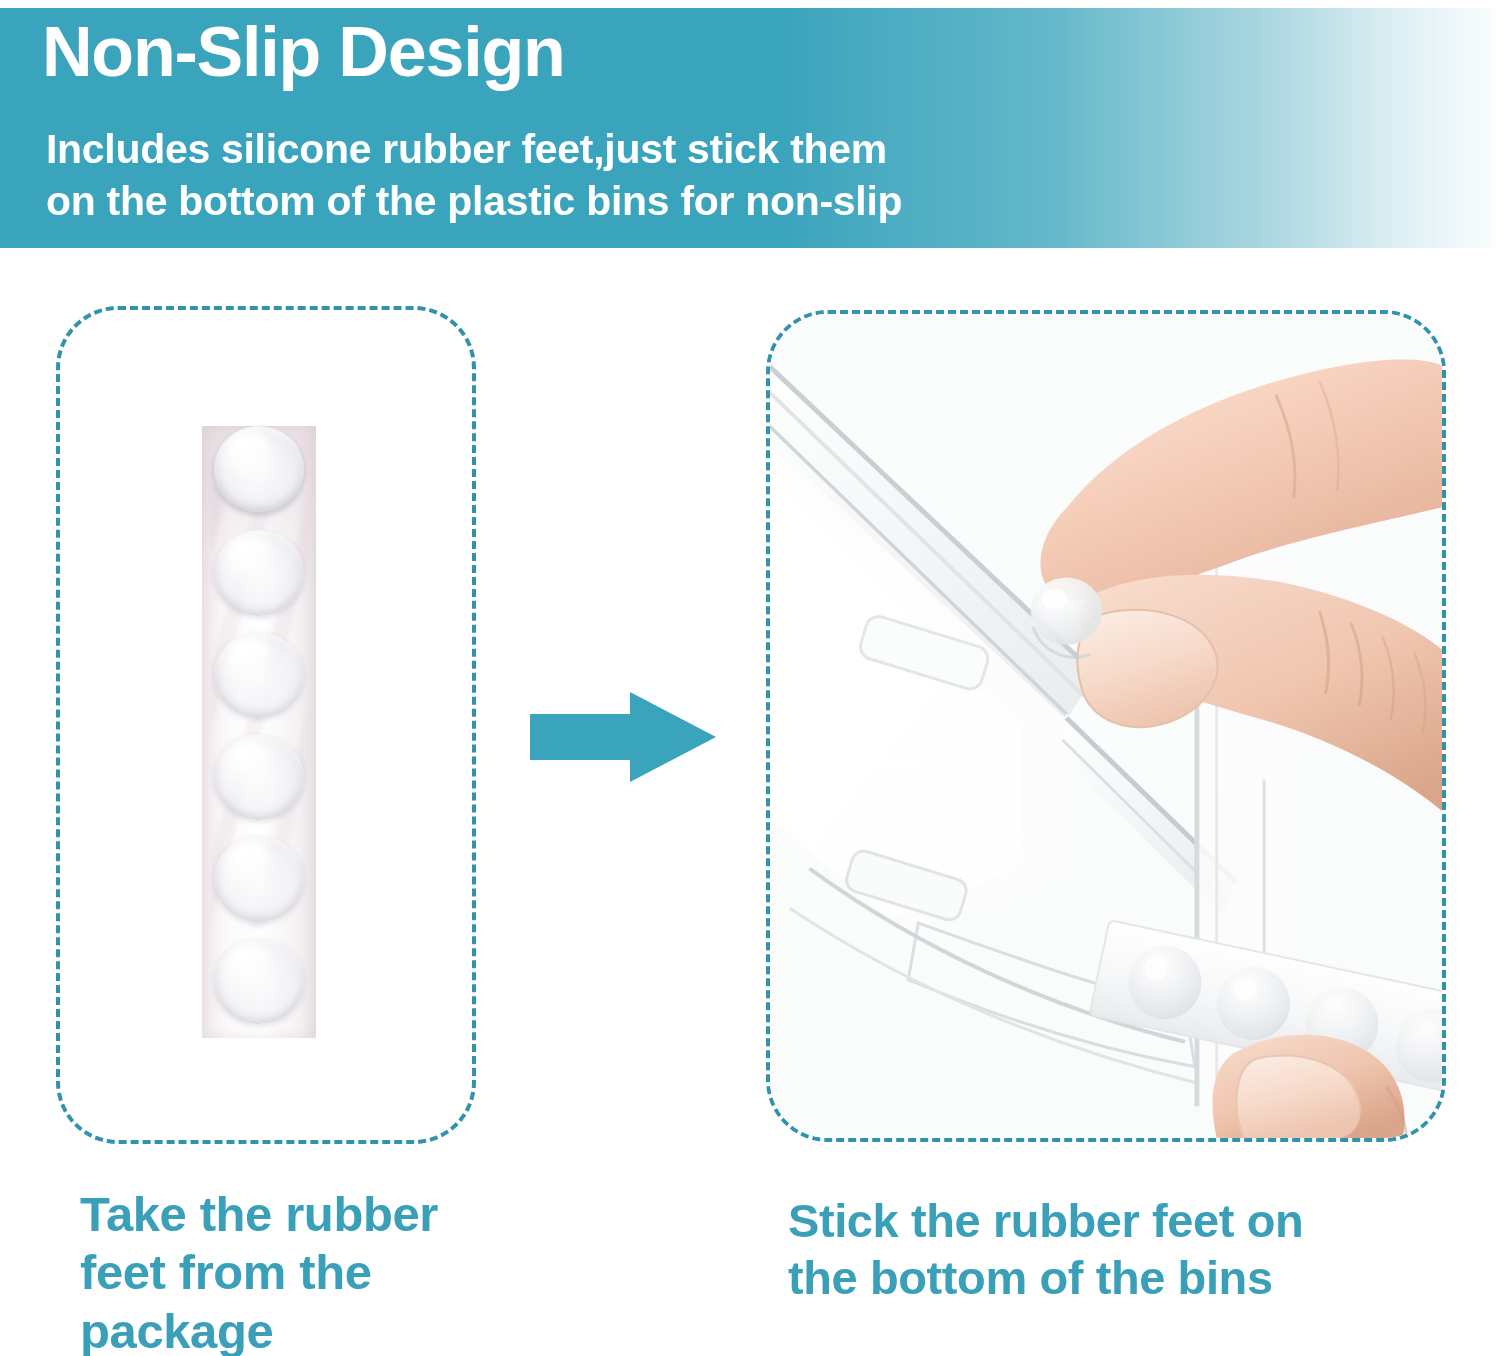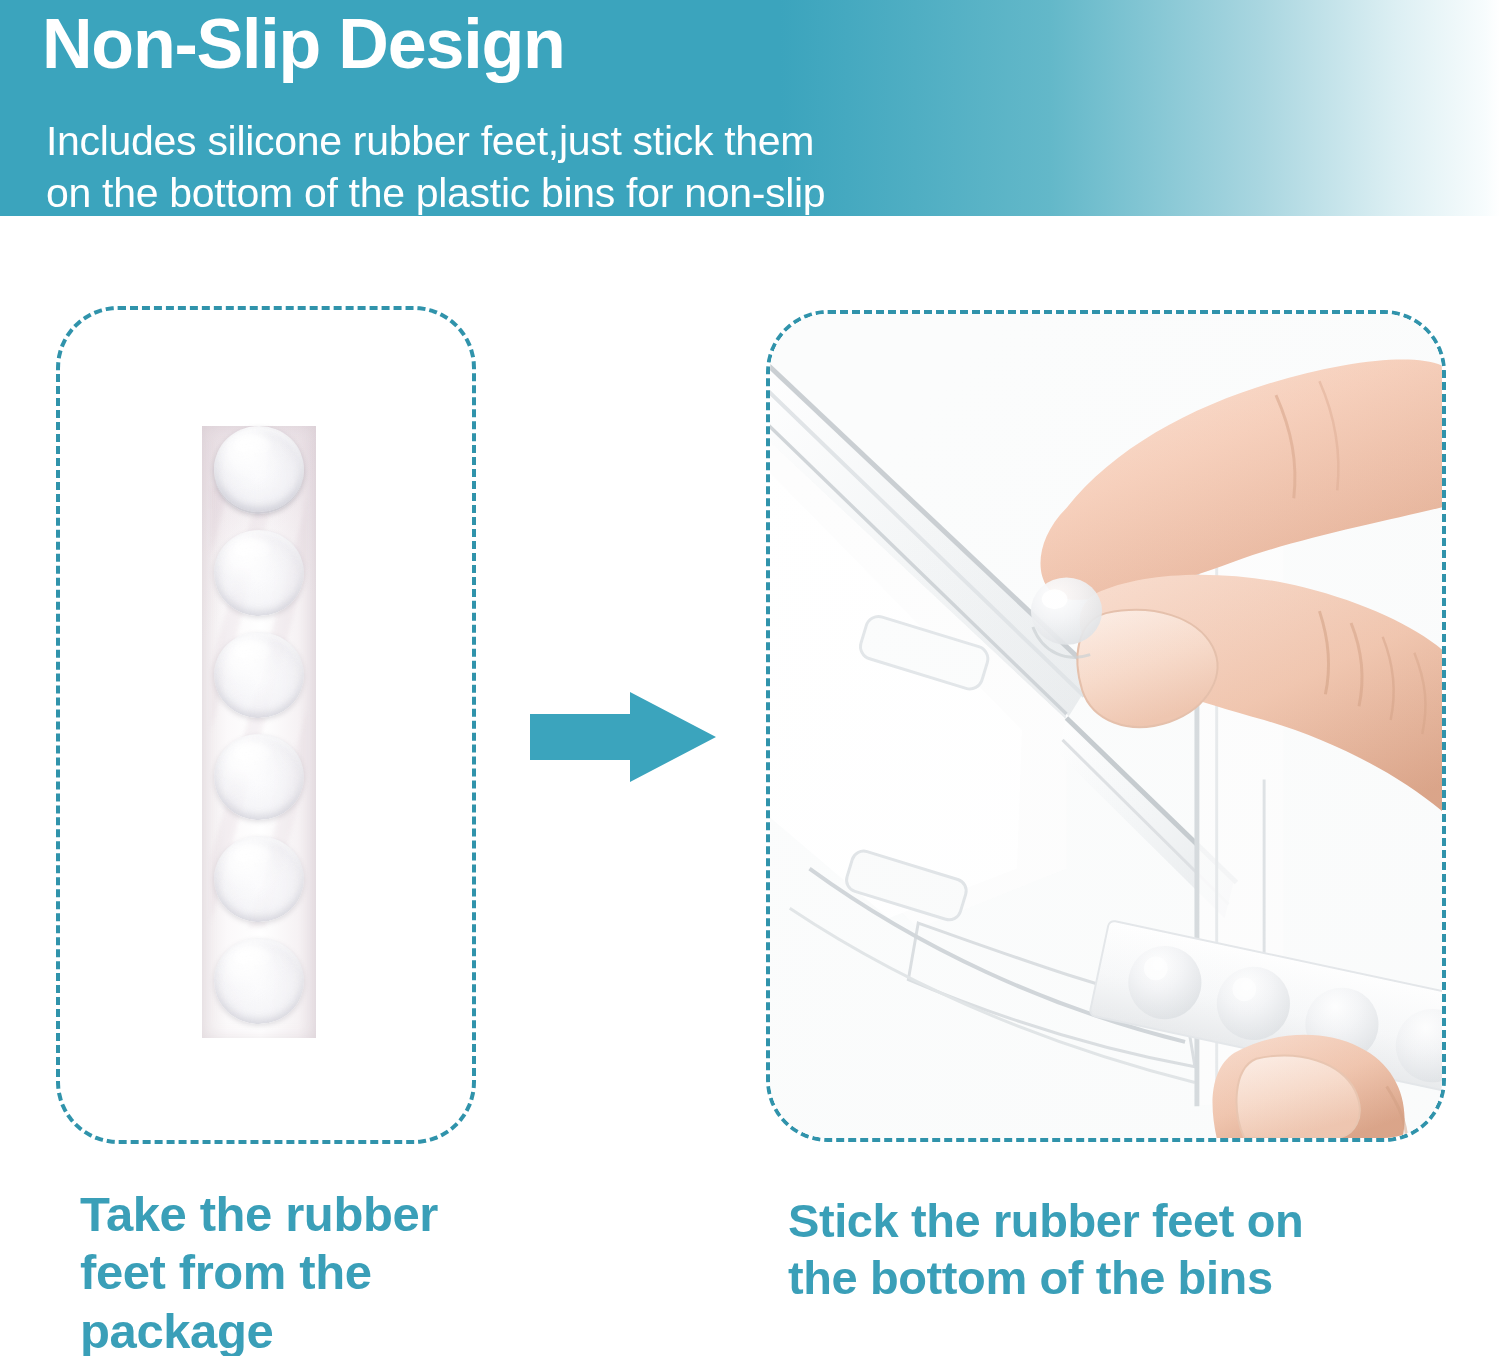--- a/index.html
+++ b/index.html
@@ -12,23 +12,23 @@
     height: 1356px;
     font-family: "Liberation Sans", sans-serif;
     overflow: hidden;
     position: relative;
   }
 
   
   .header-band {
     position: absolute;
     left: 0;
-    top: 0;
+    top: 8px;
     width: 1500px;
-    height: 216px;
+    height: 240px;
     background: linear-gradient(to right,
                 #3ba4bd 0%,
                 #3ba4bd 52%,
                 #63b8c9 70%,
                 #a9d6e0 84%,
                 #dceff3 93%,
                 #f7fcfd 99%,
                 #ffffff 100%);
     overflow: hidden;
   }
@@ -41,21 +41,21 @@
     color: #ffffff;
     letter-spacing: -1.2px;
     line-height: 1.0;
     white-space: nowrap;
   }
   .header-sub {
     position: absolute;
     left: 46px;
     top: 115px;
     font-size: 41px;
-    font-weight: 400;
+    font-weight: 700;
     color: #ffffff;
     line-height: 1.28;
     letter-spacing: -0.3px;
     white-space: pre-line;
   }
 
   
   .panel {
     position: absolute;
     border: 4px dashed #3093ab;

